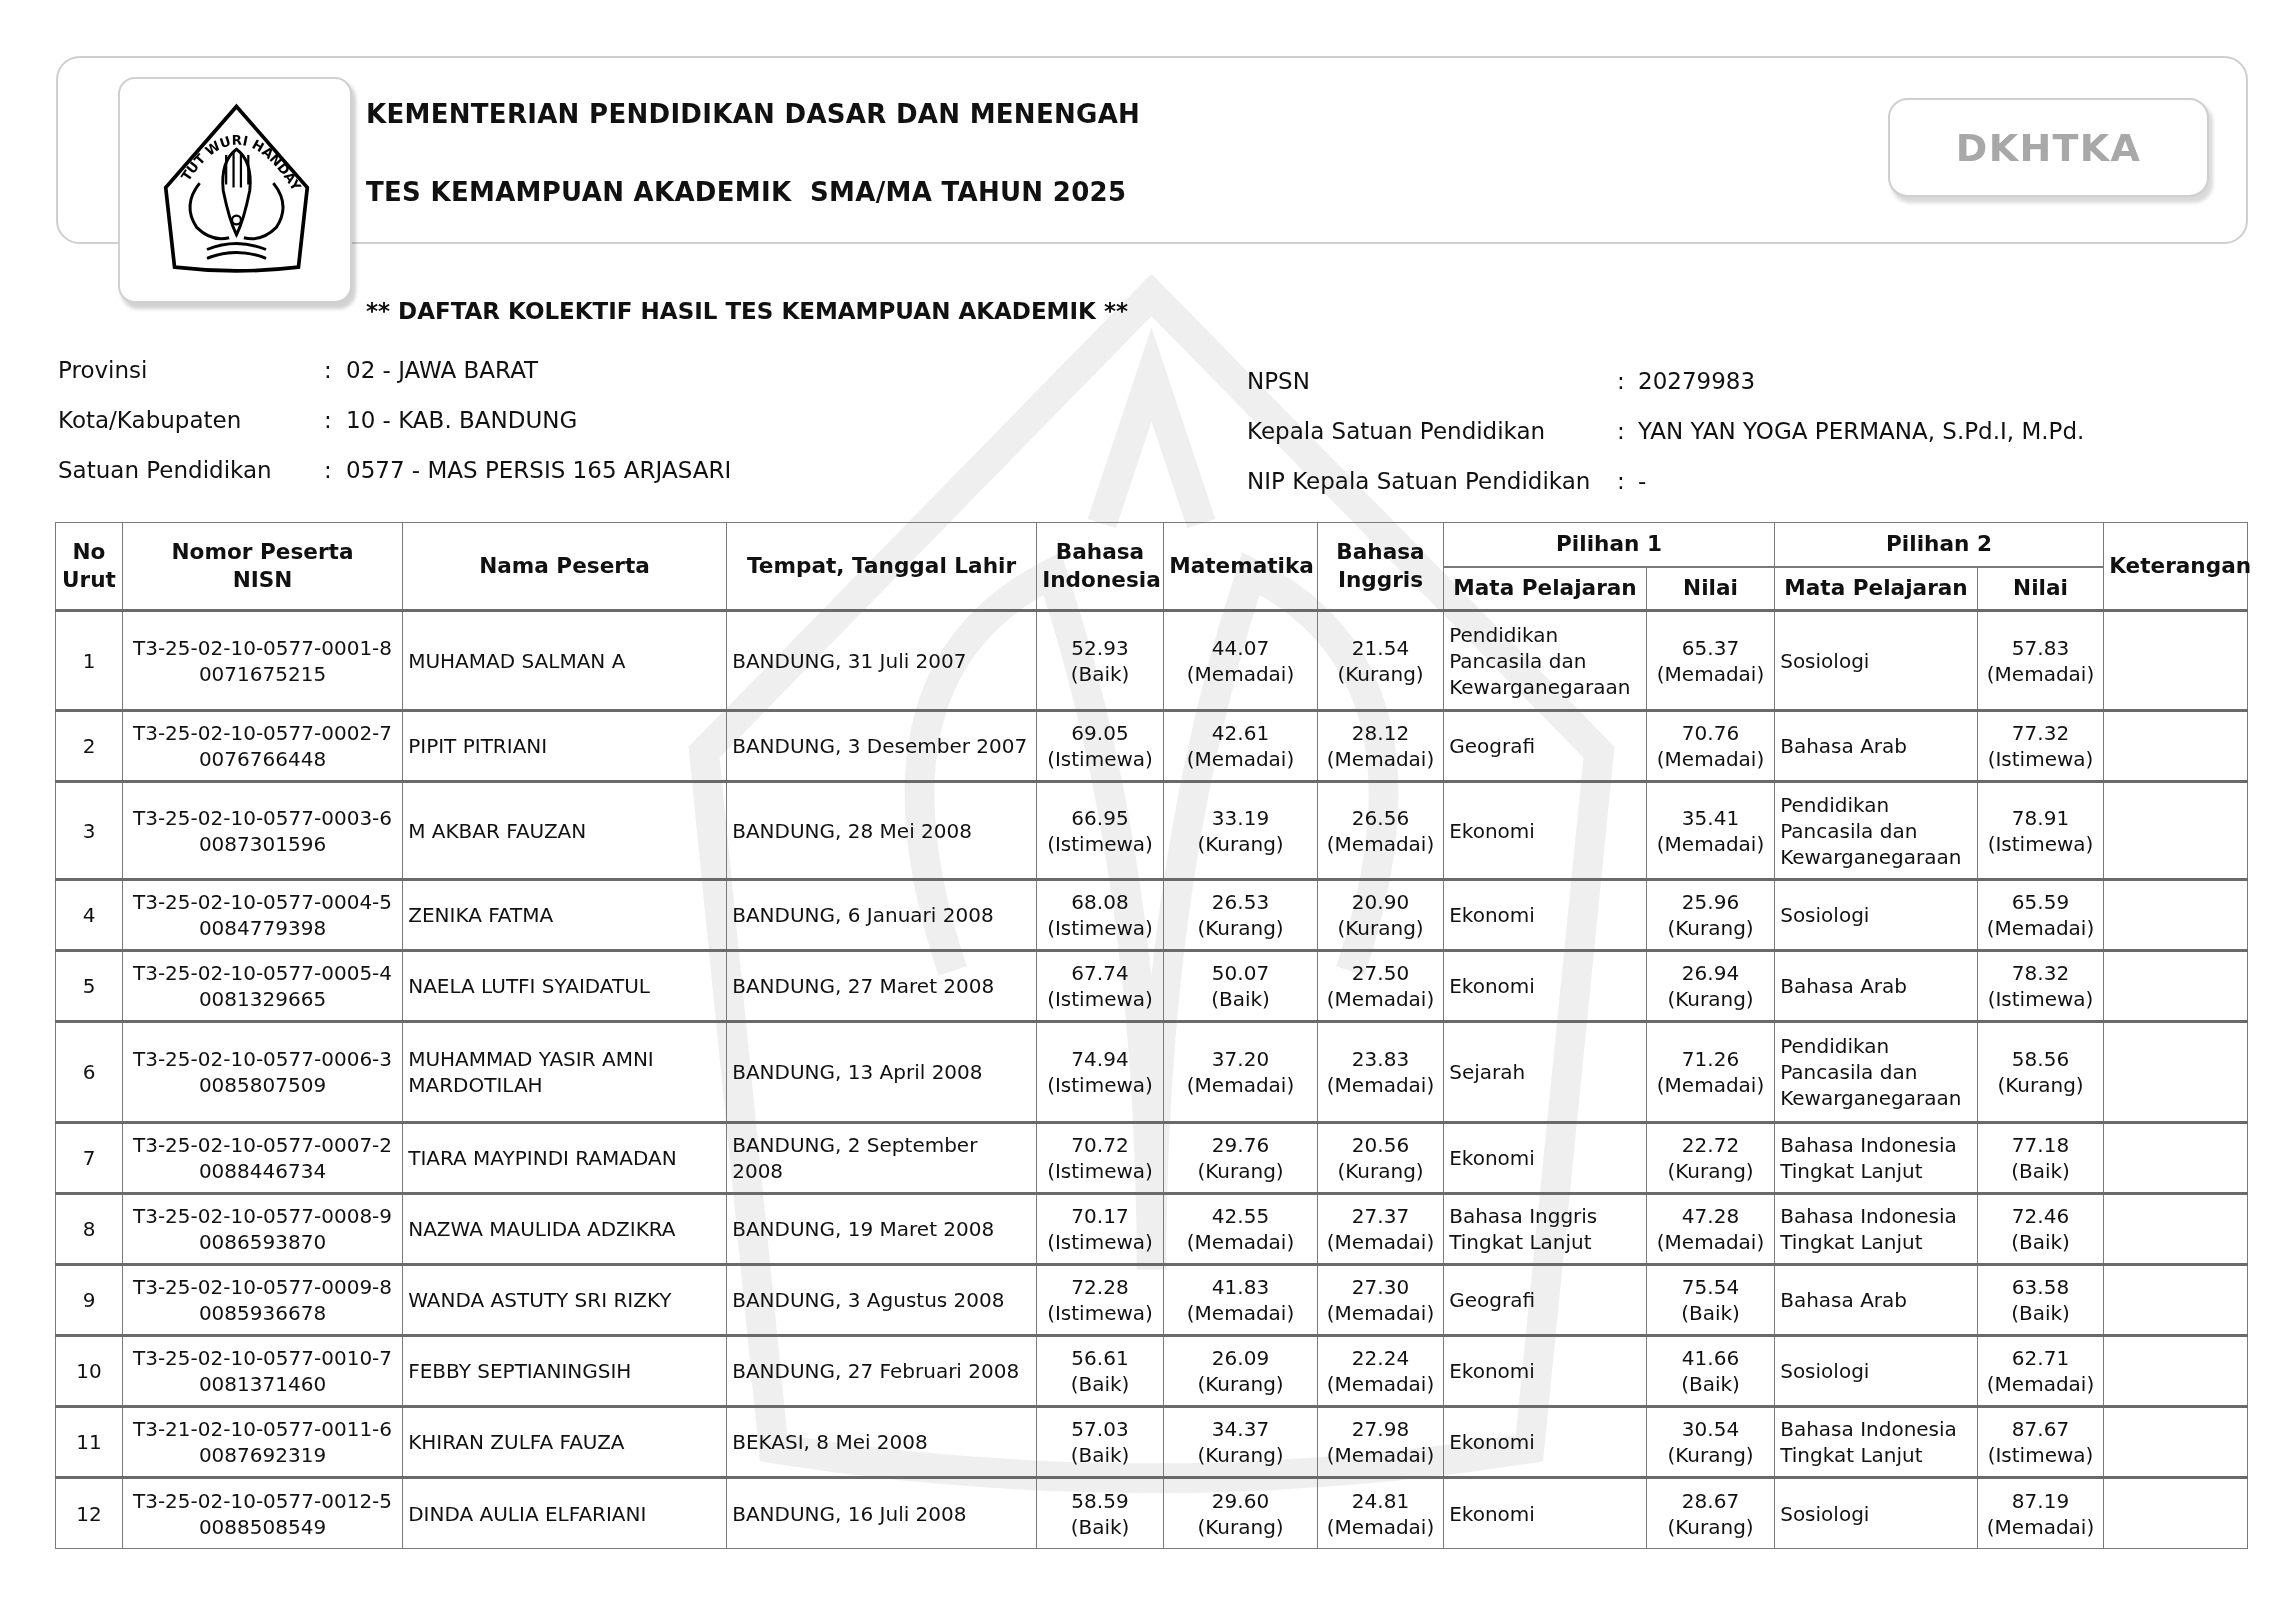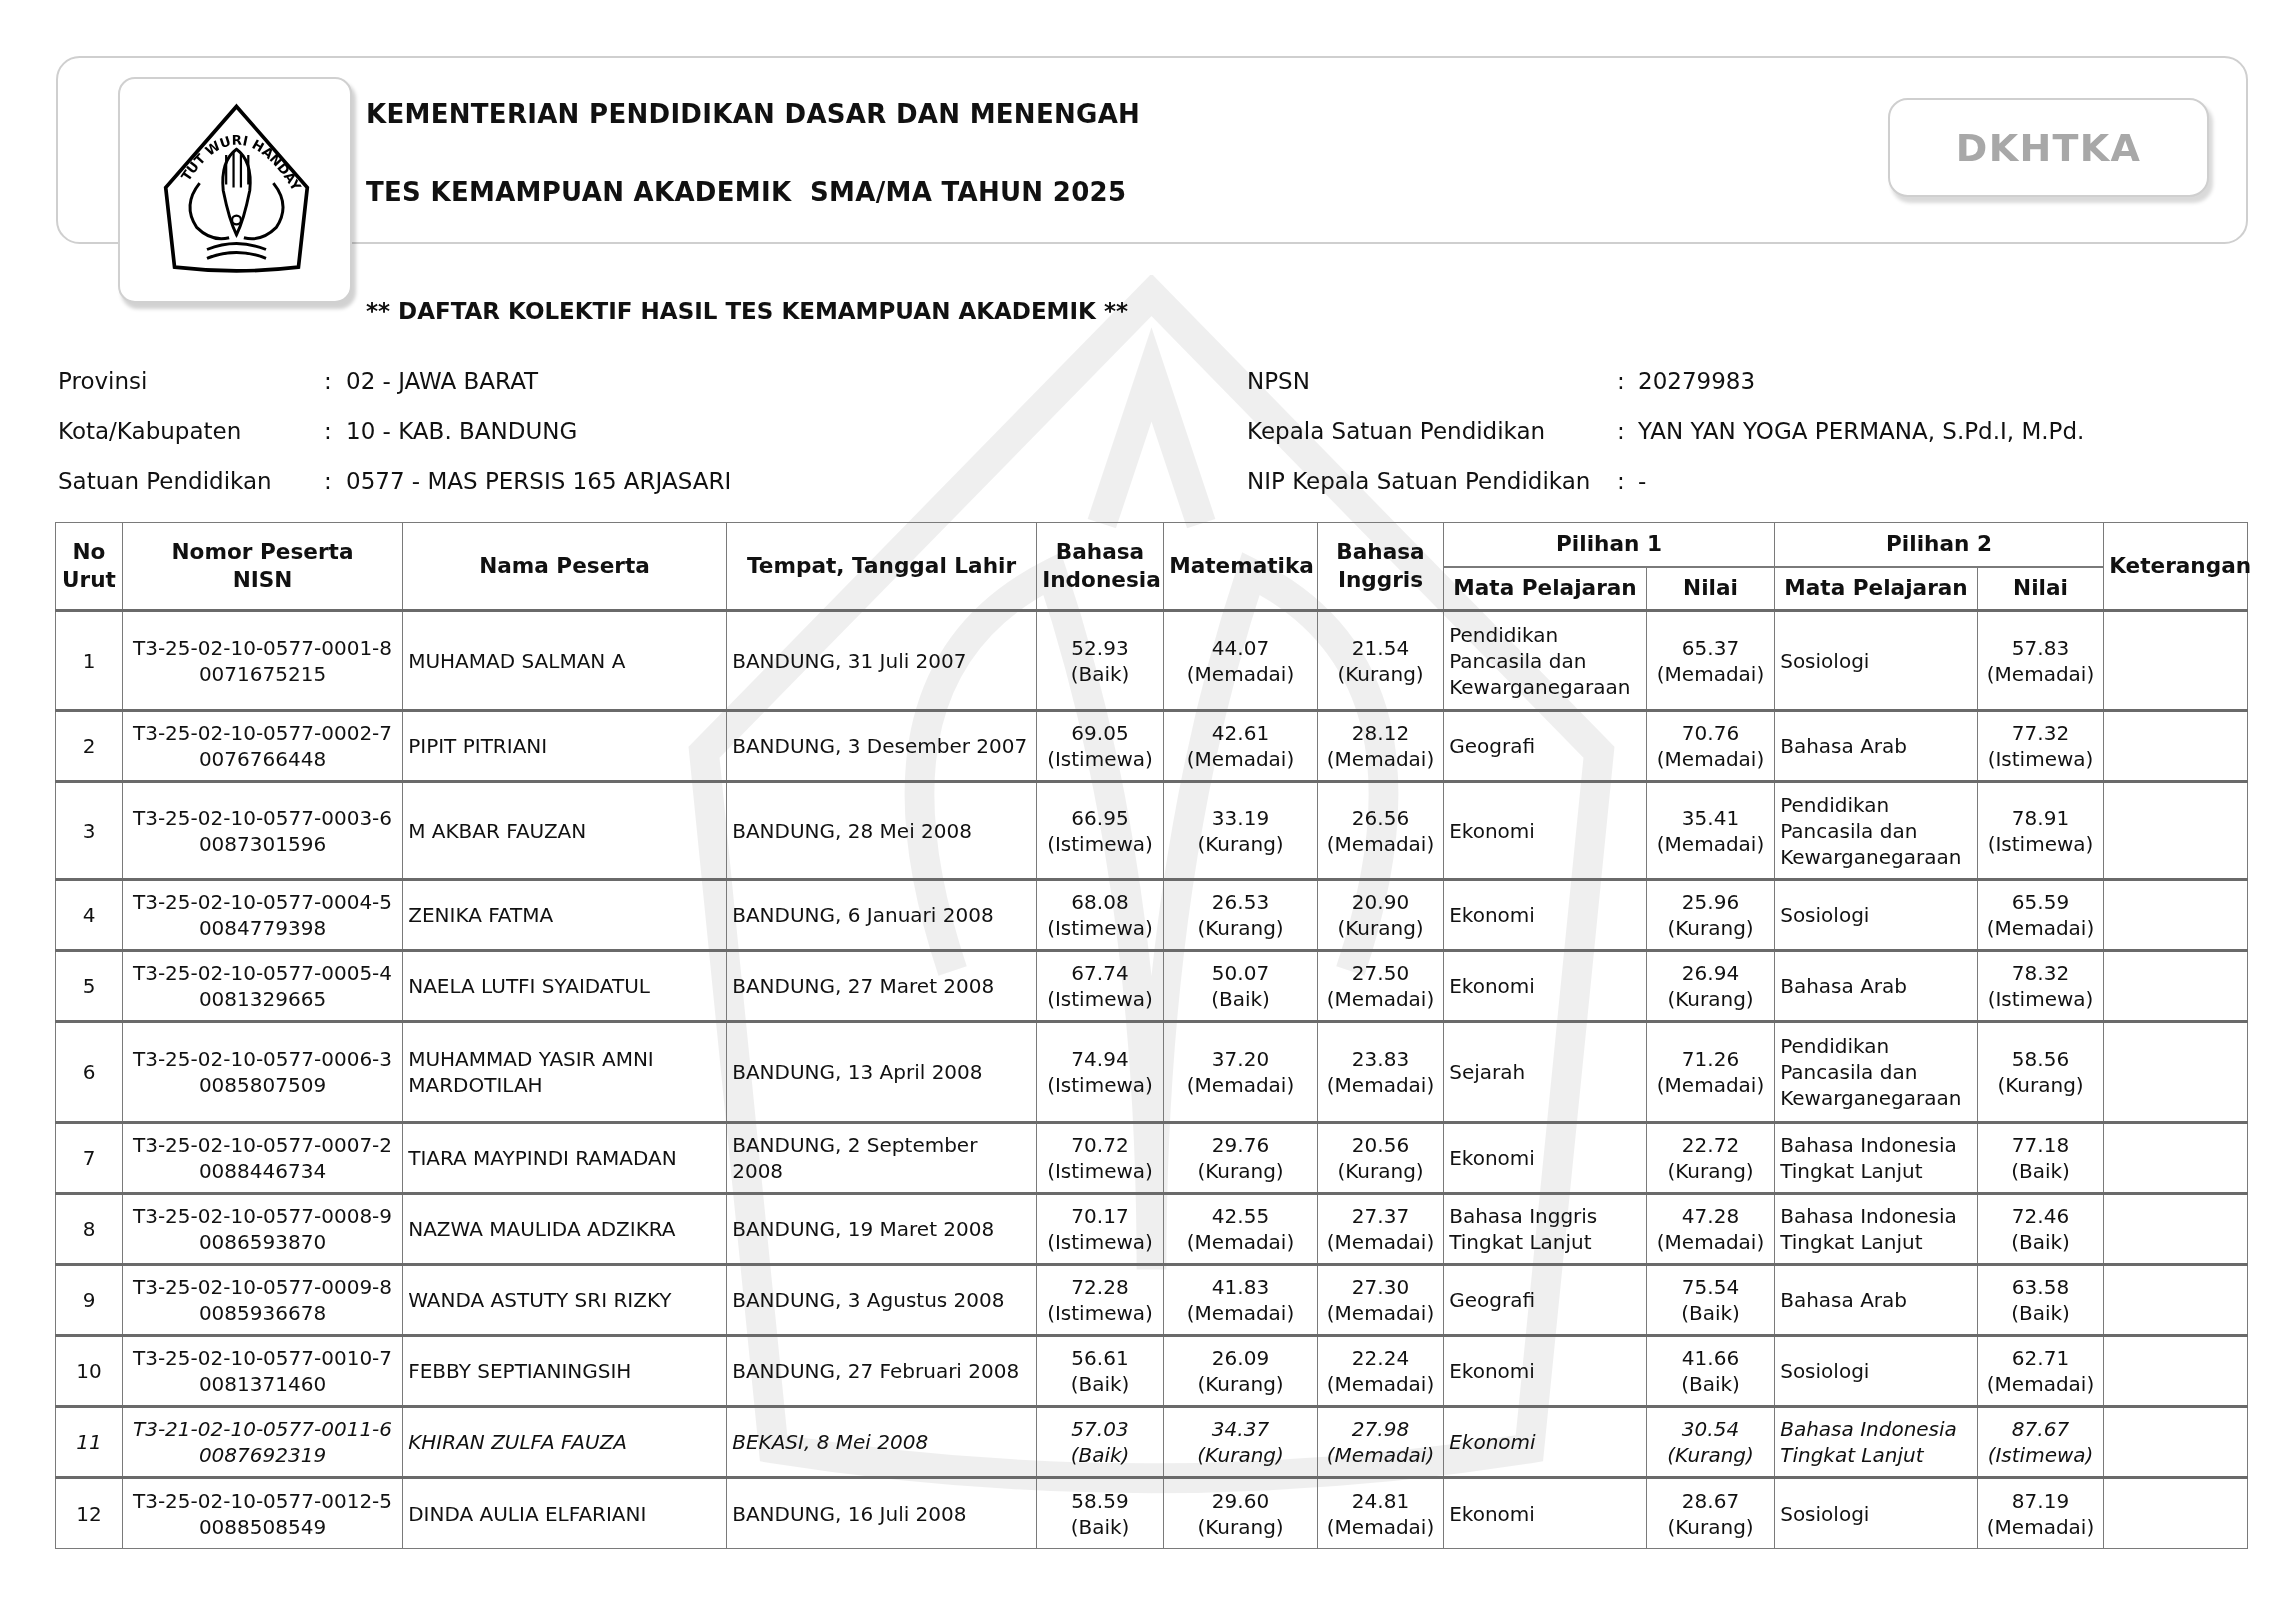--- a/index.html
+++ b/index.html
@@ -19,21 +19,21 @@
   .badge { position:absolute; left:1888px; top:98px; width:321px; height:99px; box-sizing:border-box;
            border:2px solid #cfcfcf; border-radius:19.6px; background:#fff;
            box-shadow:3.9px 5.2px 3.9px rgba(0,0,0,0.15);
            display:flex; align-items:center; justify-content:center;
            font-weight:bold; font-size:38px; color:#a8a8a8; letter-spacing:1.3px; }
   .subtitle { position:absolute; left:366px; width:1570px; top:298px; text-align:left; font-weight:bold; font-size:23px; }
   .info { position:absolute; font-size:23px; }
   .info .lbl { position:absolute; left:0; white-space:nowrap; }
   .info .colon { position:absolute; white-space:nowrap; }
   .info .val { position:absolute; white-space:nowrap; }
-  .info-left { left:58px; top:368px; width:1112px; }
+  .info-left { left:58px; top:357px; width:1112px; }
   .info-left .colon { left:266px; }
   .info-left .val { left:288px; }
   .info-right { left:1247px; top:368px; width:982px;text-decoration:underline; }
   .info-right .colon { left:370px; }
   .info-right .val { left:391px; }
   .info-row { position:relative; height:50px; }
 
   table.results { position:absolute; left:55px; top:522px; width:2191px; border-collapse:collapse;
                   font-size:20px; table-layout:fixed; background:transparent; }
   table.results th, table.results td { border:1.3px solid #7a7a7a; padding:2.6px 5.2px; vertical-align:middle; line-height:1.3; }
@@ -432,21 +432,21 @@
           <span class="num">41.66</span>
           <span class="cat">(Baik)</span>
         </td>
     <td class="l">Sosiologi</td>
     <td class="c score">
           <span class="num">62.71</span>
           <span class="cat">(Memadai)</span>
         </td>
     <td class="l"></td>
   </tr>
-      <tr style="height: 71px; font-style: italic;">
+      <tr style="height: 71px;">
     <td class="c">11</td>
     <td class="c"><span>T3-21-02-10-0577-0011-6</span><br><span>0087692319</span></td>
     <td class="l">KHIRAN ZULFA FAUZA</td>
     <td class="l">BEKASI, 8 Mei 2008</td>
     <td class="c score">
           <span class="num">57.03</span>
           <span class="cat">(Baik)</span>
         </td>
     <td class="c score">
           <span class="num">34.37</span>

